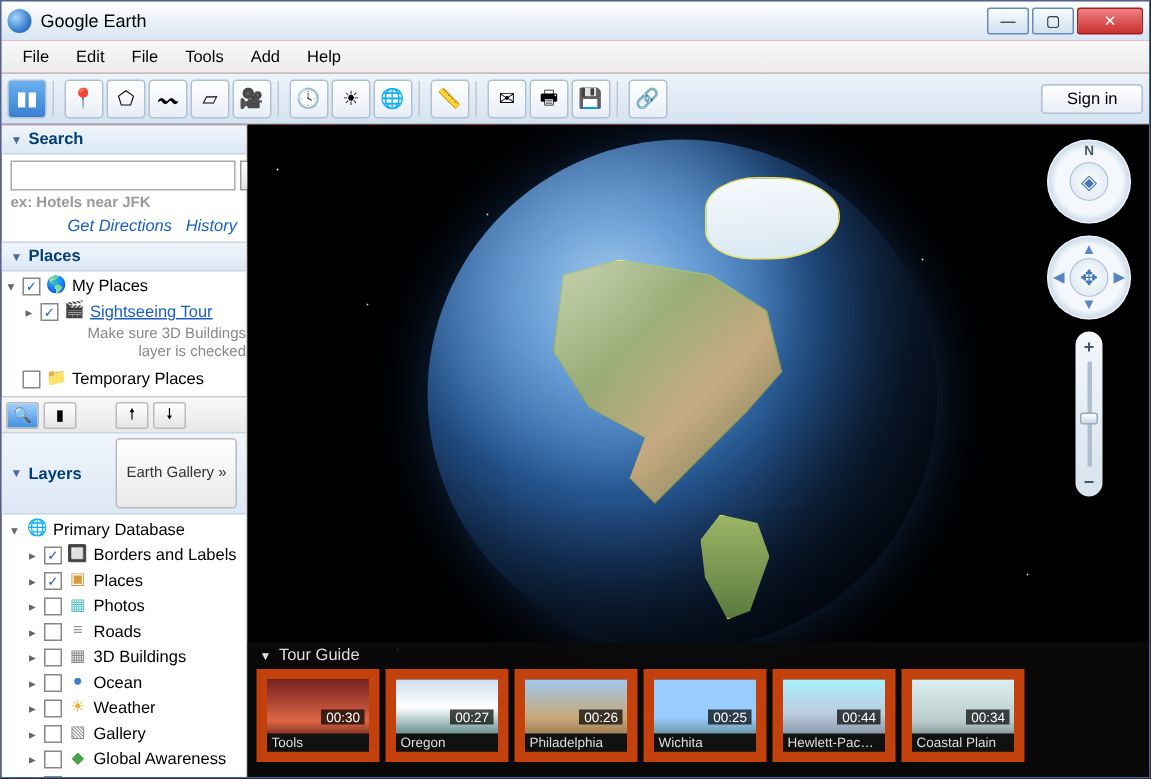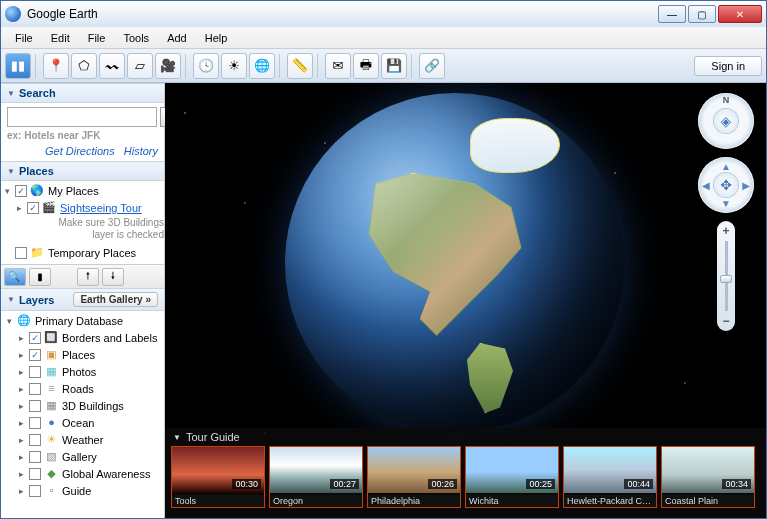--- a/index.html
+++ b/index.html
@@ -33,21 +33,21 @@
 .tree-check { width:12px; height:12px; margin:1px 3px 0 0; flex-shrink:0; cursor:pointer; border:1px solid #888; background:#fff; display:inline-flex; align-items:center; justify-content:center; font-size:9px; color:#2060c0; }
 .tree-check.checked::after { content:"✓"; }
 .tree-icon { width:15px; height:13px; margin-right:3px; flex-shrink:0; display:inline-flex; align-items:center; justify-content:center; font-size:11px; }
 .tree-label { cursor:pointer; }
 .tree-note { color:#888; font-size:10px; padding-left:42px; line-height:12px;text-align:right; }
 .indent1 { padding-left:16px; }
 .place-toolbar { height:24px; background:linear-gradient(#f8f8f8,#e8e8e8); border-top:1px solid #ccc; display:flex; align-items:center; padding:0 3px; gap:3px; margin-top:auto; }
 .pt-btn { width:22px; height:18px; border:1px solid #bbb; background:linear-gradient(#fff,#e4e4e4); border-radius:2px; display:flex; align-items:center; justify-content:center; font-size:10px; cursor:pointer; }
 .pt-btn.blue { background:linear-gradient(#a0d0ff,#4090e0); }
 .layers-head { display:flex; align-items:center; }
-.earth-gallery { margin-left:auto; background:linear-gradient(#fff,#e8e8e8); border:1px solid #bbb; border-radius:3px; padding:1px 6px; font-size:10px; font-weight:bold; color:#333; cursor:pointer; }
+.earth-gallery { margin-left:auto; background:linear-gradient(#fff,#e8e8e8); border:1px solid #bbb; border-radius:3px; padding:17px 6px; font-size:10px; font-weight:normal; color:#333; cursor:pointer; }
 .layers-tree { flex:1; overflow:auto; padding:2px; }
 .viewer { flex:1; background:#000; position:relative; overflow:hidden; }
 .stars { position:absolute; inset:0; background:#000; background-image:radial-gradient(1px 1px at 20px 30px,#fff,transparent),radial-gradient(1px 1px at 80px 120px,#ddd,transparent),radial-gradient(1px 1px at 160px 60px,#fff,transparent),radial-gradient(1px 1px at 300px 200px,#ccc,transparent),radial-gradient(1px 1px at 450px 90px,#fff,transparent),radial-gradient(1px 1px at 520px 300px,#ddd,transparent),radial-gradient(1px 1px at 100px 350px,#fff,transparent); }
 .globe { position:absolute; width:340px; height:340px; left:120px; top:10px; border-radius:50%; background:radial-gradient(circle at 38% 32%,#88b8e8 0%,#5090d0 18%,#2a5fa0 42%,#173a6b 68%,#05142e 92%); box-shadow:inset -50px -50px 90px rgba(0,0,0,.85),0 0 40px rgba(50,110,200,.35); overflow:hidden; }
 .globe::after{content:"";position:absolute;inset:0;border-radius:50%;background:radial-gradient(circle at 32% 26%,rgba(255,255,255,.25),transparent 42%);}
 .land { position:absolute; background:linear-gradient(#9bb565,#5b7a3e); border:1px solid #e4e060; }
 .land.na { width:170px; height:170px; left:70px; top:80px; clip-path:polygon(12% 6%,34% 0%,70% 6%,92% 20%,98% 44%,84% 60%,66% 78%,48% 96%,38% 86%,44% 70%,22% 58%,8% 36%); }
 .land.na::after{content:"";position:absolute;inset:0;background:linear-gradient(135deg,#b8c79a 0%,#8aa062 35%,#c3a67c 60%,#6b7a4e 100%);clip-path:inherit;}
 .land.gl { width:90px; height:55px; left:185px; top:25px; background:linear-gradient(#f5f9fc,#d8e7f1); border-radius:45% 55% 60% 40%; }
 .land.sa { width:50px; height:70px; left:180px; top:250px; clip-path:polygon(30% 0%,80% 8%,96% 40%,70% 92%,40% 100%,10% 60%,4% 24%); }
@@ -58,21 +58,21 @@
 .nav-arrow { position:absolute; font-size:10px; color:#5a86c0; }
 .nav-arrow.u{top:4px;left:50%;transform:translateX(-50%);} .nav-arrow.d{bottom:4px;left:50%;transform:translateX(-50%);} .nav-arrow.l{left:4px;top:50%;transform:translateY(-50%);} .nav-arrow.r{right:4px;top:50%;transform:translateY(-50%);}
 .zoom-slider { width:18px; height:110px; background:linear-gradient(#f3f7fb,#d6e2ee); border-radius:9px; box-shadow:0 1px 3px rgba(0,0,0,.5); display:flex; flex-direction:column; align-items:center; padding:3px 0; cursor:pointer; }
 .zoom-btn { font-size:12px; color:#456; height:14px; font-weight:bold;}
 .zoom-track { flex:1; width:3px; background:#aebecf; margin:3px 0; position:relative; }
 .zoom-thumb { position:absolute; width:12px; height:8px; background:linear-gradient(#fff,#cbd9e7); border:1px solid #9ab; border-radius:2px; left:-5px; top:34px; }
 .tour-guide { position:absolute; bottom:0; left:0; right:0; height:90px; background:rgba(10,10,10,.85); }
 .tour-head { padding:3px 8px; color:#ddd; font-size:11px; display:flex; align-items:center; }
 .tour-head::before { content:"▼"; font-size:8px; margin-right:5px; }
 .tour-strip { display:flex; gap:4px; padding:0 6px; height:66px; overflow:hidden; }
-.tour-item { width:94px; height:62px; position:relative; cursor:pointer; flex-shrink:0; border:1px solid #c2410c; }
+.tour-item { width:82px; height:62px; position:relative; cursor:pointer; flex-shrink:0; border:7px solid #c2410c; }
 .tour-thumb { width:100%; height:46px; }
 .tour-dur { position:absolute; right:3px; bottom:18px; background:rgba(0,0,0,.7); color:#fff; font-size:9px; padding:0 3px; }
 .tour-label { position:absolute; bottom:0; left:0; right:0; background:#111; color:#ddd; font-size:9px; padding:1px 3px; white-space:nowrap; overflow:hidden; text-overflow:ellipsis; }
 a.link { color:#1a5fc4; text-decoration:underline; }
 </style>
 </head>
 <body>
 
 <div class="window">
 

